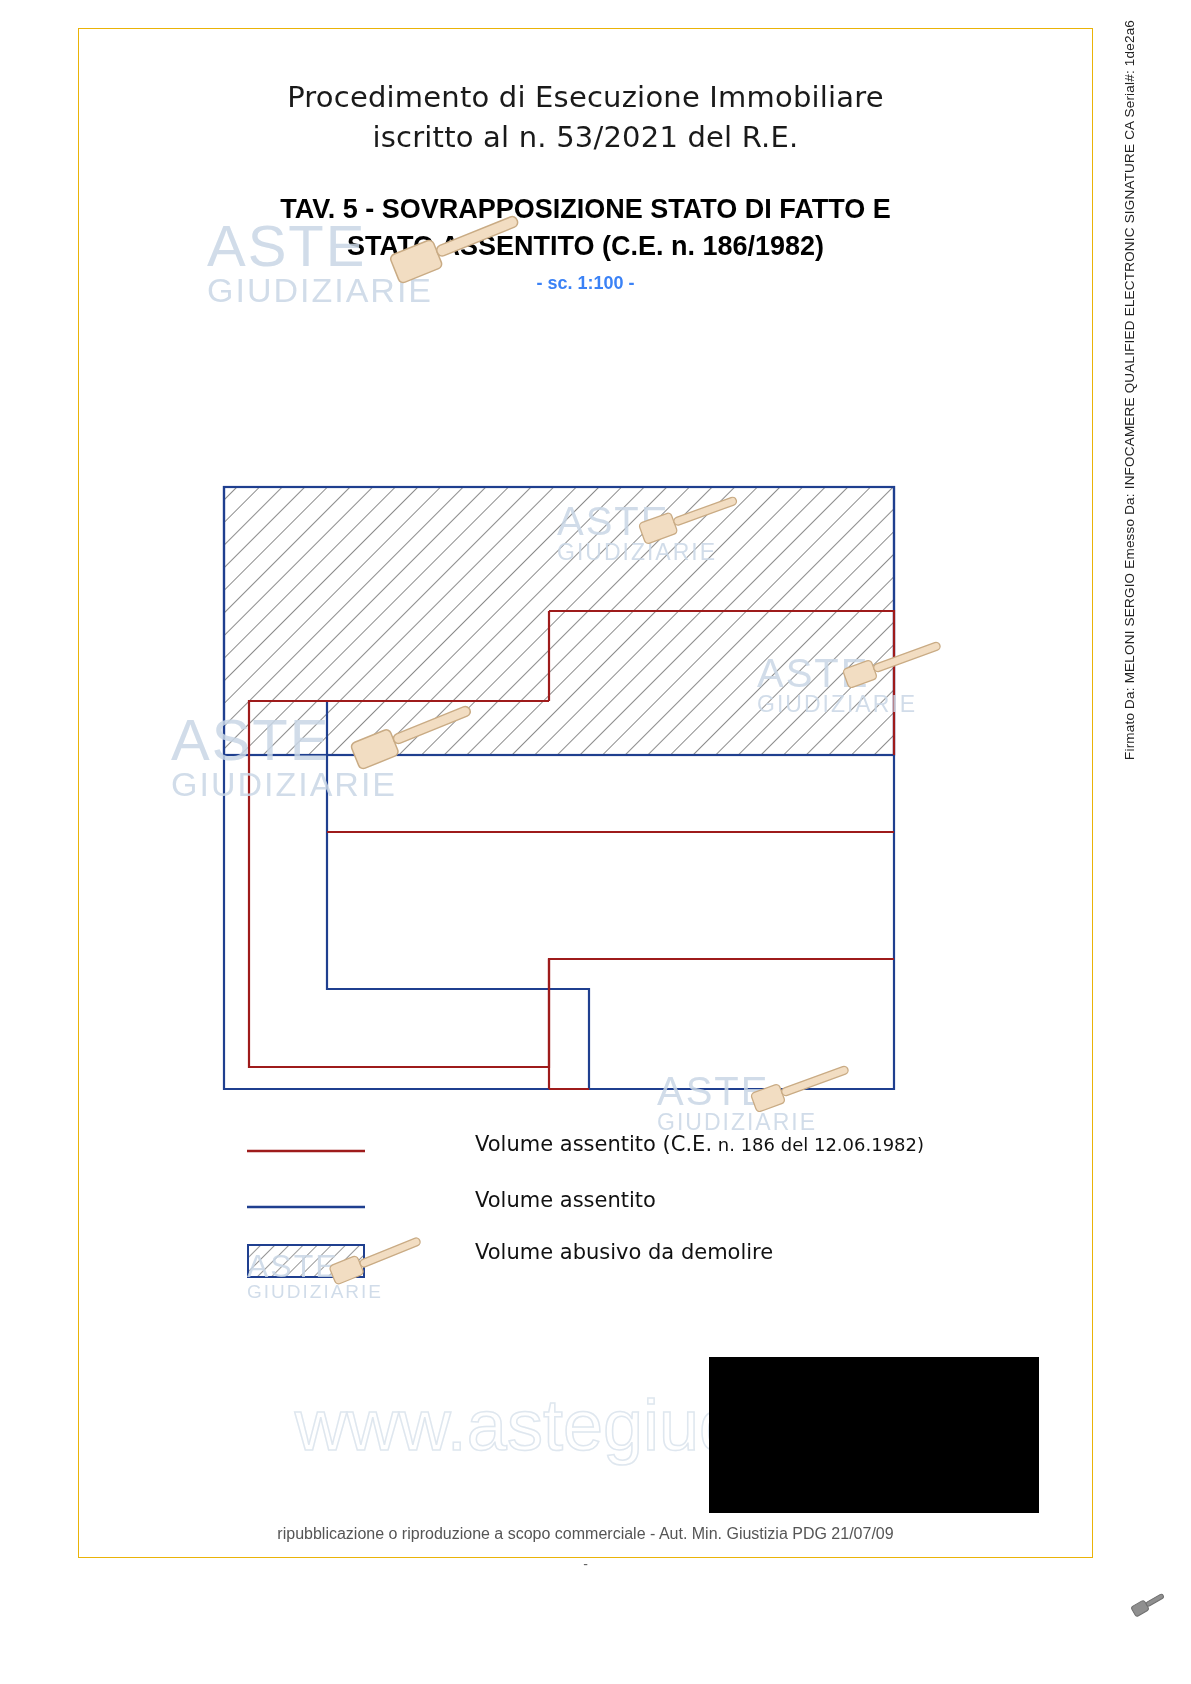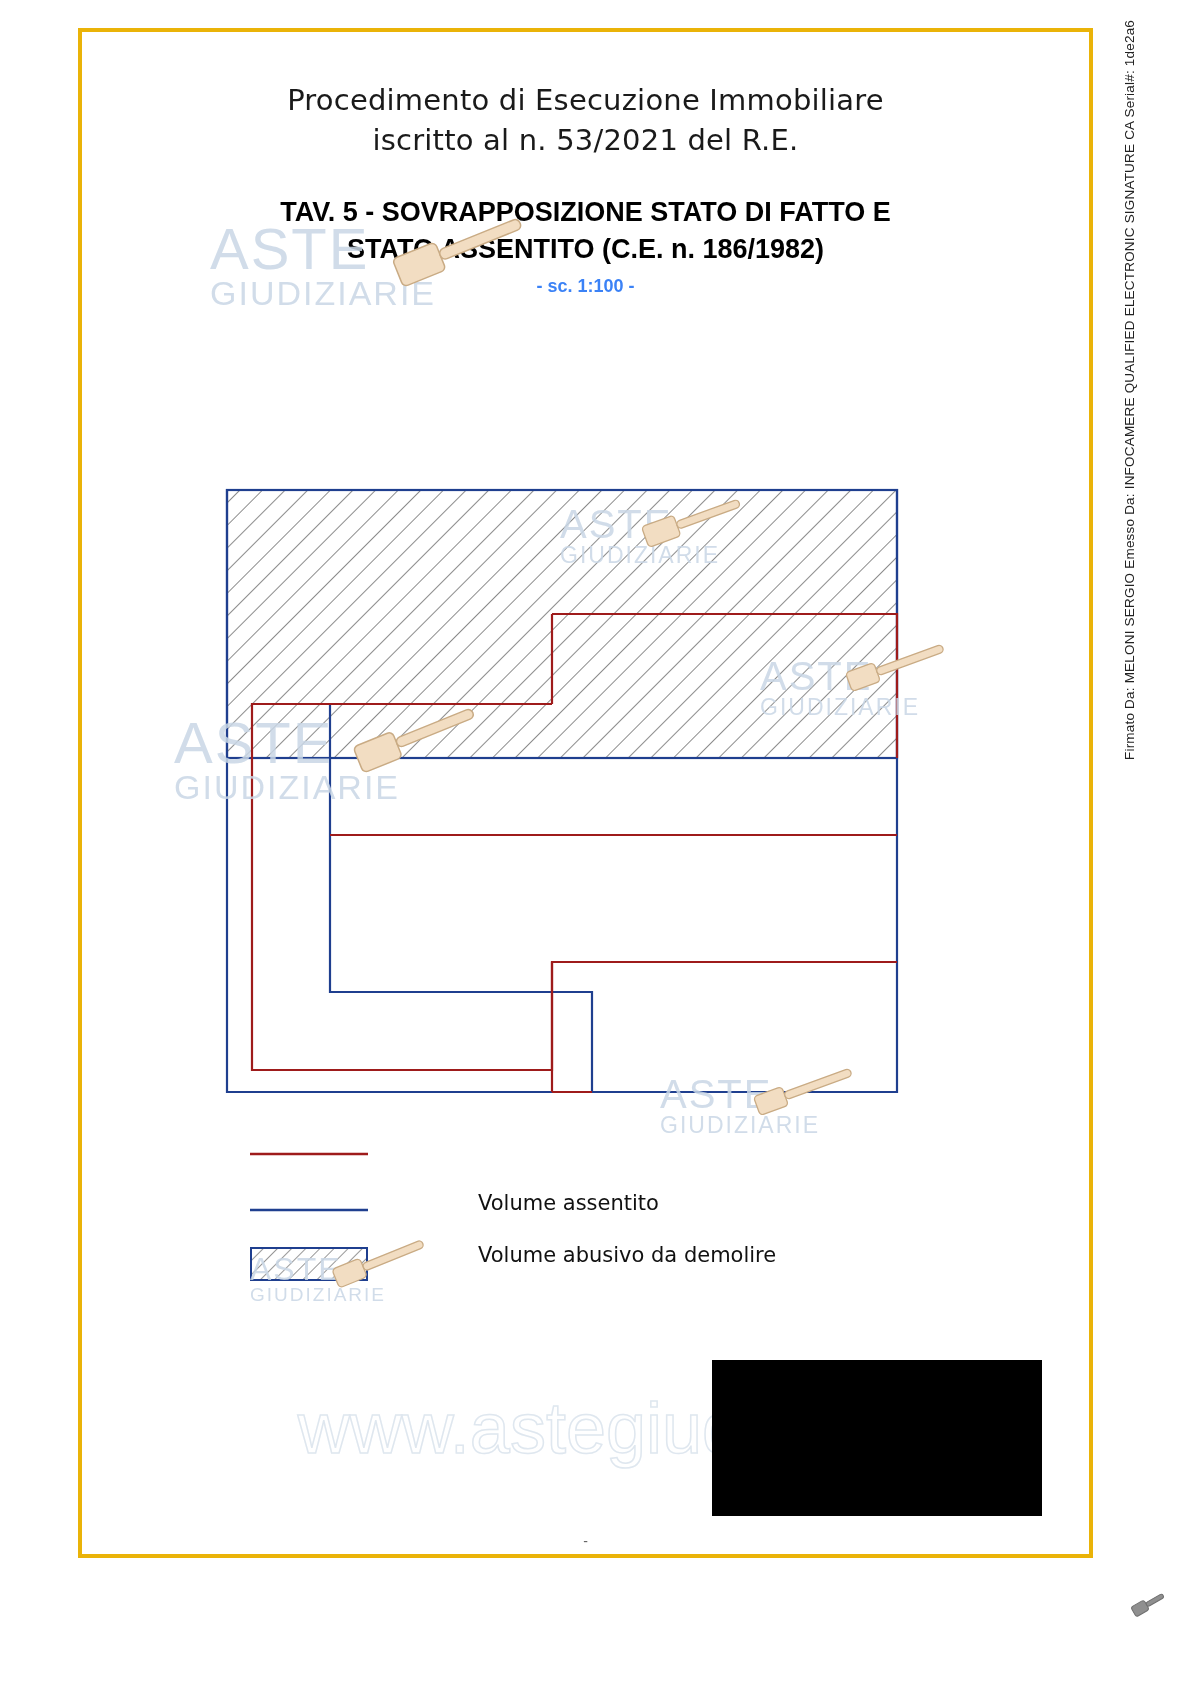--- a/index.html
+++ b/index.html
@@ -21,21 +21,21 @@
     height: 1684px;
     background: #ffffff;
   }
   
   .sheet {
     position: absolute;
     left: 78px;
     top: 28px;
     width: 1015px;
     height: 1530px;
-    border: 4px solid #eab308;
+    border: 1px solid #eab308;
     background: #ffffff;
     box-sizing: border-box;
   }
   
   .title-block {
     position: absolute;
     left: 0;
     top: 48px;
     width: 100%;
     text-align: center;
@@ -312,20 +312,23 @@
         <rect x="42" y="30" width="70" height="8" rx="4" fill="#f2ddc2" stroke="#c9ab84" stroke-width="1.3"></rect>
       </g>
     </svg>
 
     <div class="legend">
 
       <div class="legend-row">
         <svg class="legend-swatch" viewBox="0 0 118 22">
           <line x1="0" y1="11" x2="118" y2="11" stroke="#9e1b1b" stroke-width="2.4"></line>
         </svg>
+        <div class="legend-label">
+          <span>Volume assentito (C.E.</span><span class="small"> n. 186 del 12.06.1982)</span>
+        </div>
       </div>
 
       <div class="legend-row">
         <svg class="legend-swatch" viewBox="0 0 118 22">
           <line x1="0" y1="11" x2="118" y2="11" stroke="#1f3f8f" stroke-width="2.4"></line>
         </svg>
         <div class="legend-label">Volume assentito</div>
       </div>
 
       <div class="legend-row">
@@ -350,20 +353,21 @@
         <rect x="10" y="22" width="30" height="20" rx="4" fill="#f2ddc2" stroke="#c9ab84" stroke-width="1.3"></rect>
         <rect x="40" y="28" width="64" height="8" rx="4" fill="#f2ddc2" stroke="#c9ab84" stroke-width="1.3"></rect>
       </g>
     </svg>
 
     <div class="wm-url">www.astegiudiziarie.it</div>
 
     <div class="redaction"></div>
 
     <div class="footer">
+      <div>ripubblicazione o riproduzione a scopo commerciale - Aut. Min. Giustizia PDG 21/07/09</div>
       <div class="dash">-</div>
     </div>
 
   </div>
 
   <div class="sig-vertical">Firmato Da: MELONI SERGIO Emesso Da: INFOCAMERE QUALIFIED ELECTRONIC SIGNATURE CA Serial#: 1de2a6</div>
 
   <svg class="sig-corner" viewBox="0 0 42 42">
     <g transform="rotate(-30 21 21)">
       <rect x="4" y="14" width="15" height="11" rx="2.5" fill="#8f8f8f" stroke="#6f6f6f" stroke-width="1"></rect>

